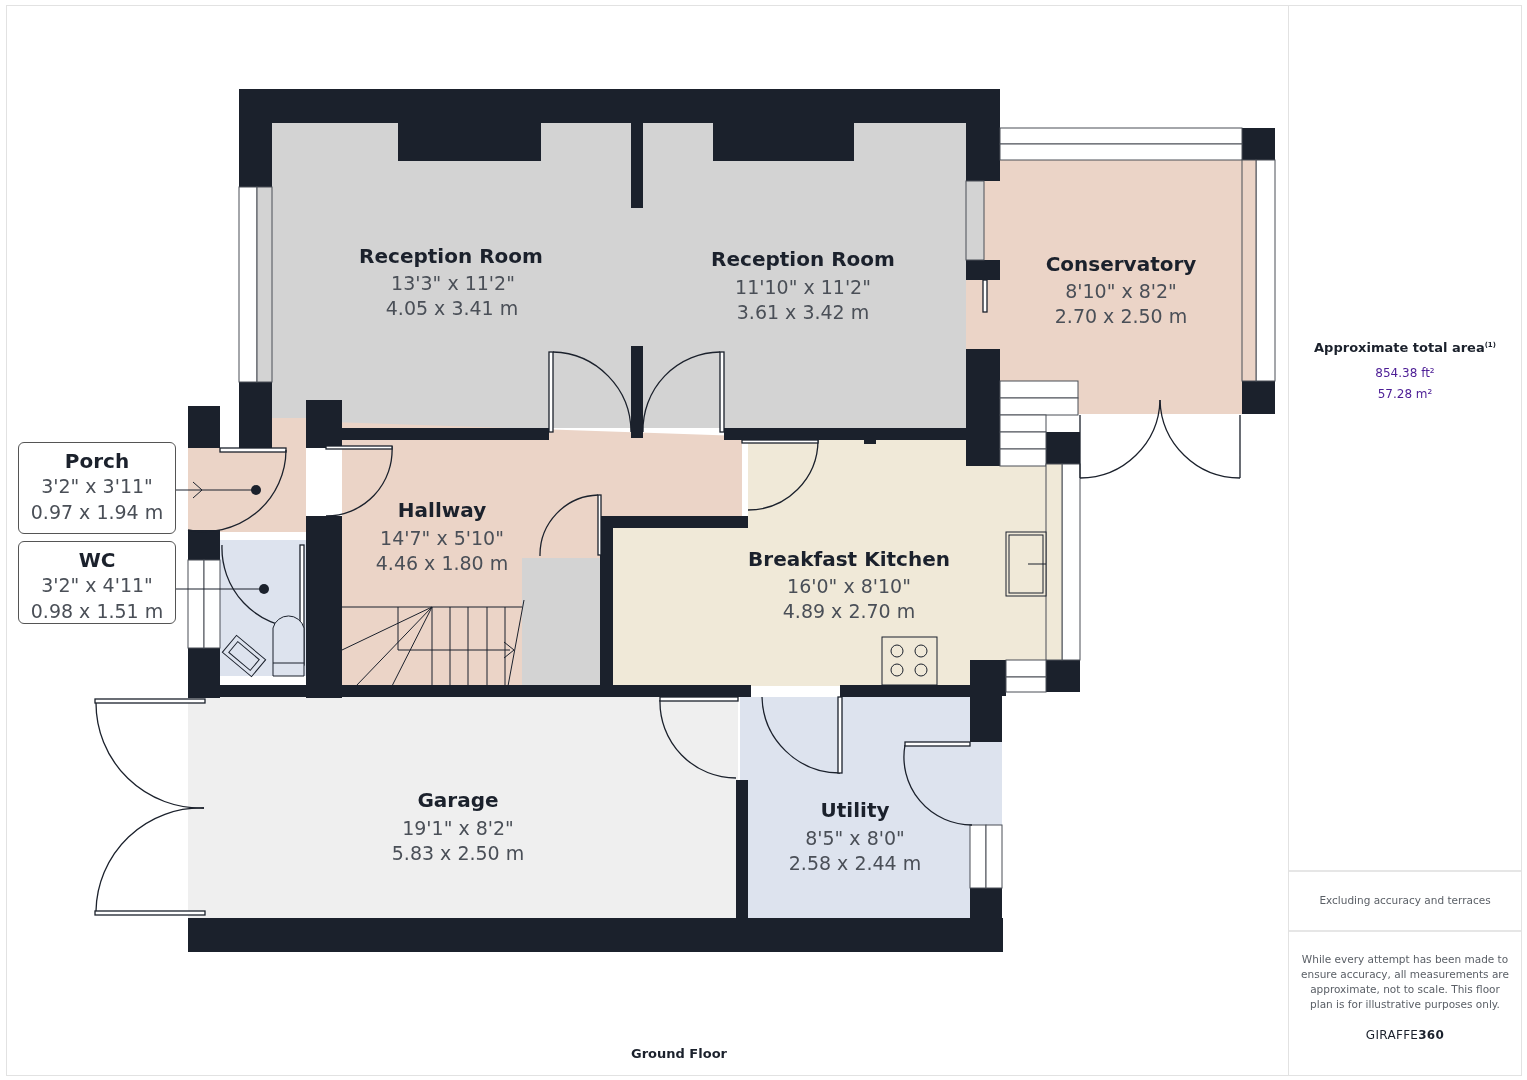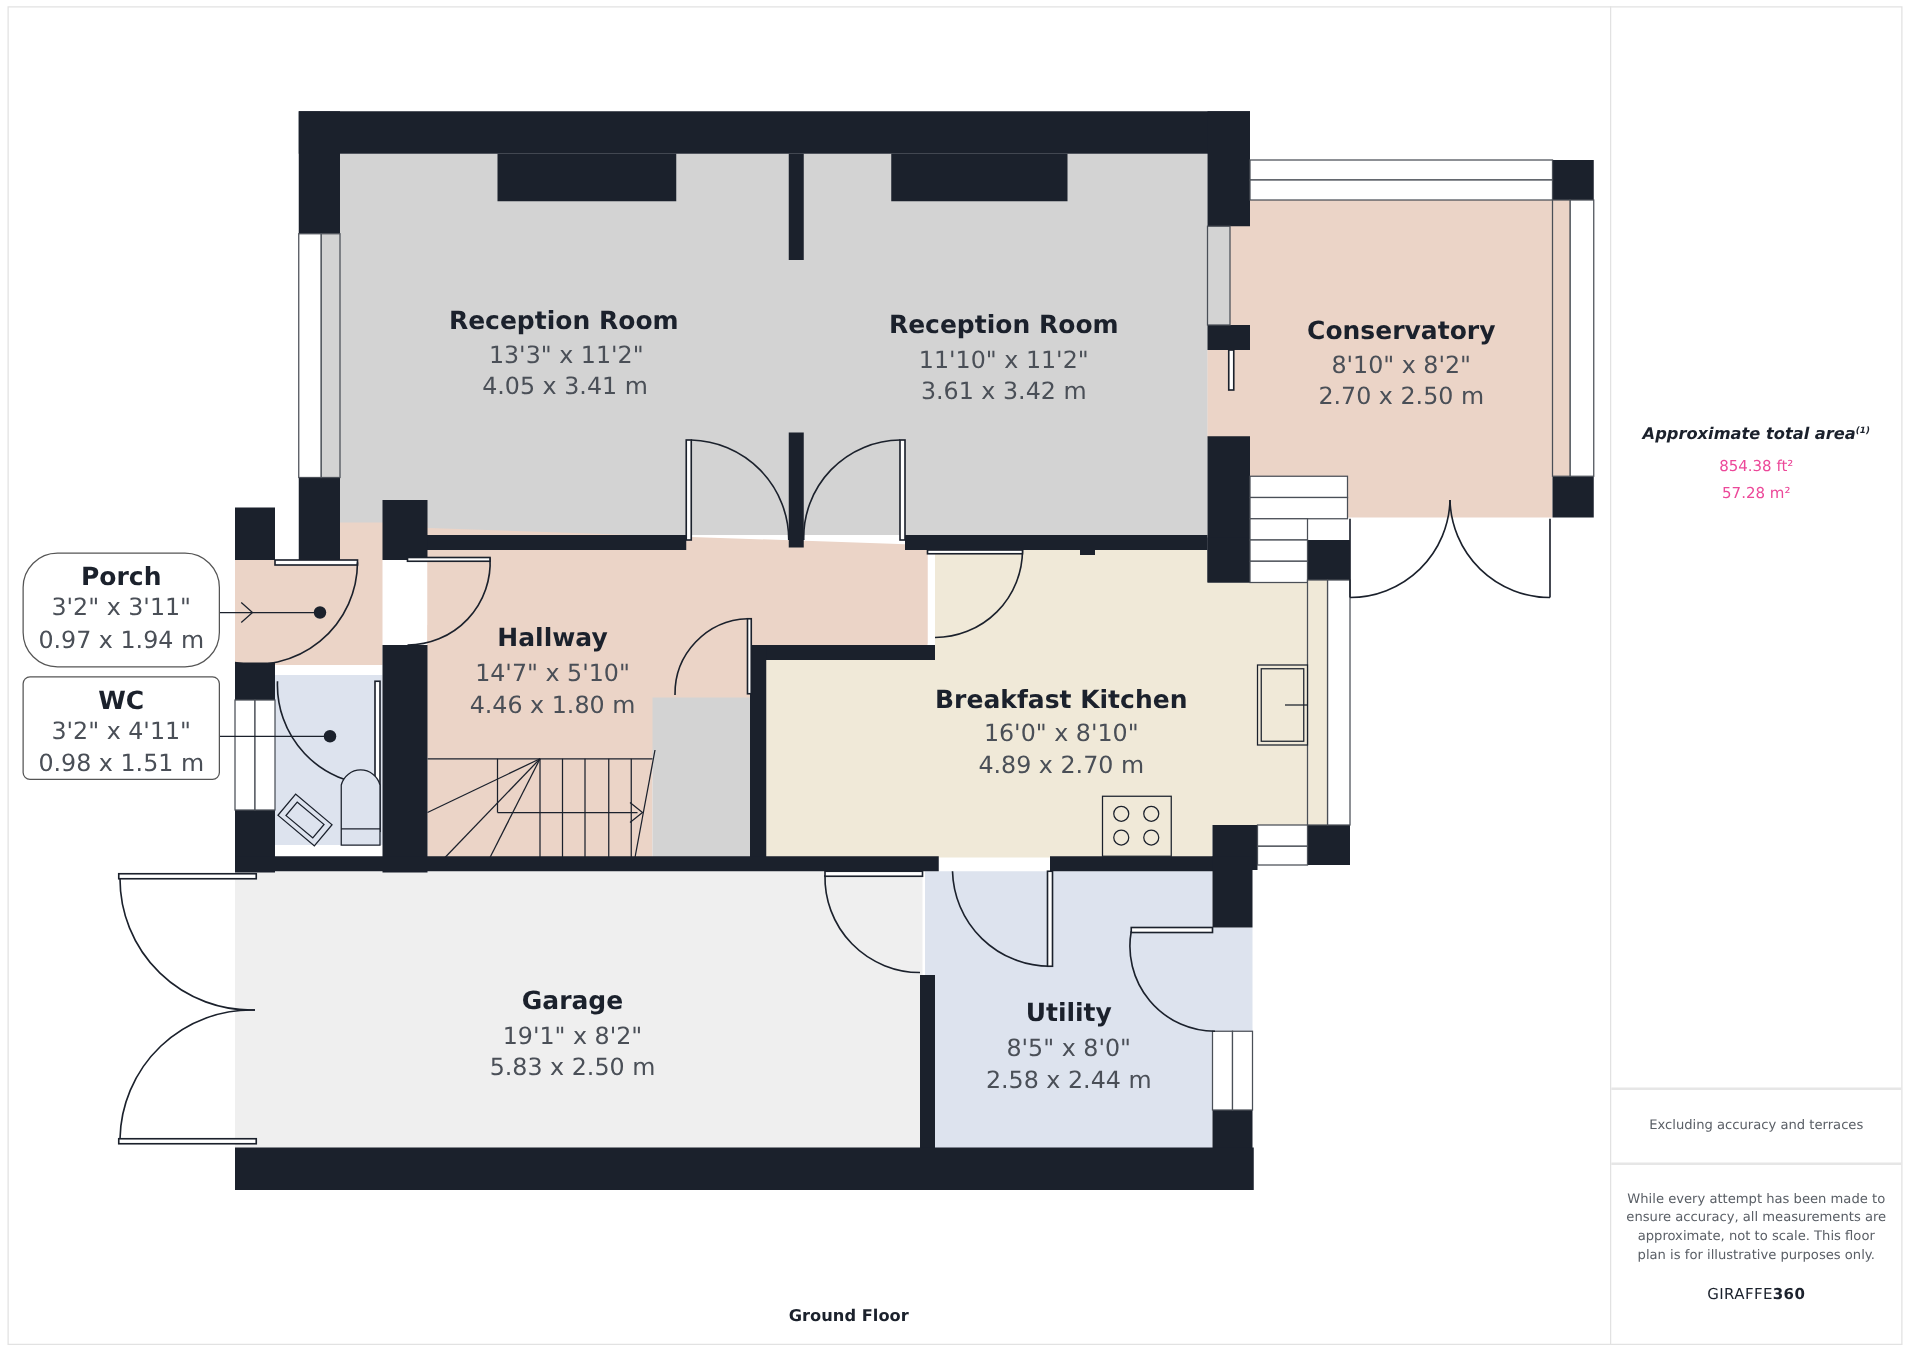--- a/index.html
+++ b/index.html
@@ -6,23 +6,23 @@
   body { width:1527px; height:1080px; position:relative; overflow:hidden; font-family:"DejaVu Sans", sans-serif; }
   .frame { position:absolute; left:6px; top:5px; width:1516px; height:1071px; border:1px solid #e2e2e2; box-sizing:border-box; }
   .side-divider { position:absolute; left:1288px; top:5px; width:1px; height:1071px; background:#e2e2e2; }
   .side-hr { position:absolute; left:1289px; width:232px; height:2px; background:#e6e6e6; }
   svg.plan { position:absolute; left:0; top:0; }
   .room-name { font-family:"DejaVu Sans", sans-serif; font-weight:bold; fill:#1b212c; font-size:20px; }
   .room-dim { font-family:"DejaVu Sans", sans-serif; fill:#4a4f57; font-size:19px; }
   .callout { position:absolute; border:1px solid #555; border-radius:6px; background:#fff; text-align:center; box-sizing:border-box; }
   .callout .cname { font-weight:bold; color:#1b212c; font-size:20px; line-height:24px; margin-top:6px; }
   .callout .cdim { color:#4a4f57; font-size:19px; line-height:26px; }
-  .side-title { position:absolute; left:1289px; width:232px; text-align:center; top:340px; font-weight:bold; color:#1b212c; font-size:13px;font-style:italic; }
+  .side-title { position:absolute; left:1289px; width:232px; text-align:center; top:340px; font-weight:bold; color:#1b212c; font-size:13px; }
   .side-title sup { font-size:7px; }
-  .side-val { position:absolute; left:1289px; width:232px; text-align:center; color:#ec4899; font-size:12px; }
+  .side-val { position:absolute; left:1289px; width:232px; text-align:center; color:#4c1d95; font-size:12px; }
   .side-note { position:absolute; left:1300px; width:210px; text-align:center; color:#5a5f66; font-size:10.5px; line-height:15px; }
   .brand { position:absolute; left:1289px; width:232px; top:1028px; text-align:center; color:#1b212c; font-size:12px; letter-spacing:0.3px; }
   .brand b { font-weight:bold; }
   .floor-label { position:absolute; left:572px; width:214px; top:1046px; text-align:center; font-weight:bold; color:#1b212c; font-size:13px; }
 </style>
 </head>
 <body>
 
 <div class="frame"></div>
 <div class="side-divider"></div>
@@ -243,21 +243,21 @@
     <text class="room-dim" x="458" y="835">19'1" x 8'2"</text>
     <text class="room-dim" x="458" y="860">5.83 x 2.50 m</text>
   </g>
   <g text-anchor="middle">
     <text class="room-name" x="855" y="817">Utility</text>
     <text class="room-dim" x="855" y="845">8'5" x 8'0"</text>
     <text class="room-dim" x="855" y="870">2.58 x 2.44 m</text>
   </g>
 </svg>
 
-<div class="callout" style="left:18px; top:442px; width:158px; height:92px;border-radius:28px;">
+<div class="callout" style="left:18px; top:442px; width:158px; height:92px;">
   <div class="cname">Porch</div>
   <div class="cdim">3'2" x 3'11"</div>
   <div class="cdim">0.97 x 1.94 m</div>
 </div>
 <div class="callout" style="left:18px; top:541px; width:158px; height:83px;">
   <div class="cname">WC</div>
   <div class="cdim">3'2" x 4'11"</div>
   <div class="cdim">0.98 x 1.51 m</div>
 </div>
 

